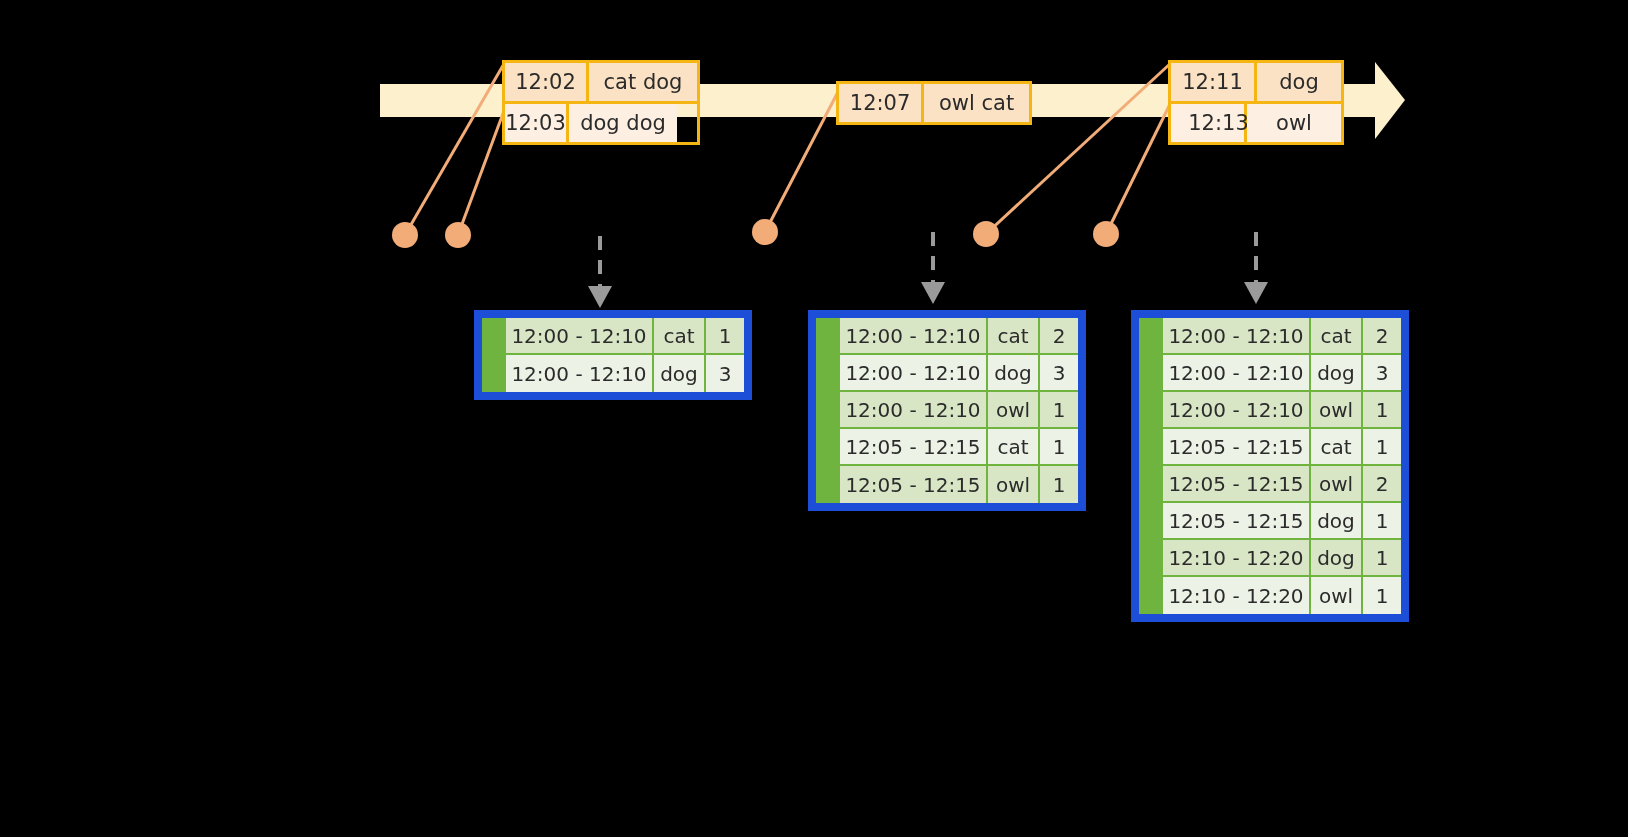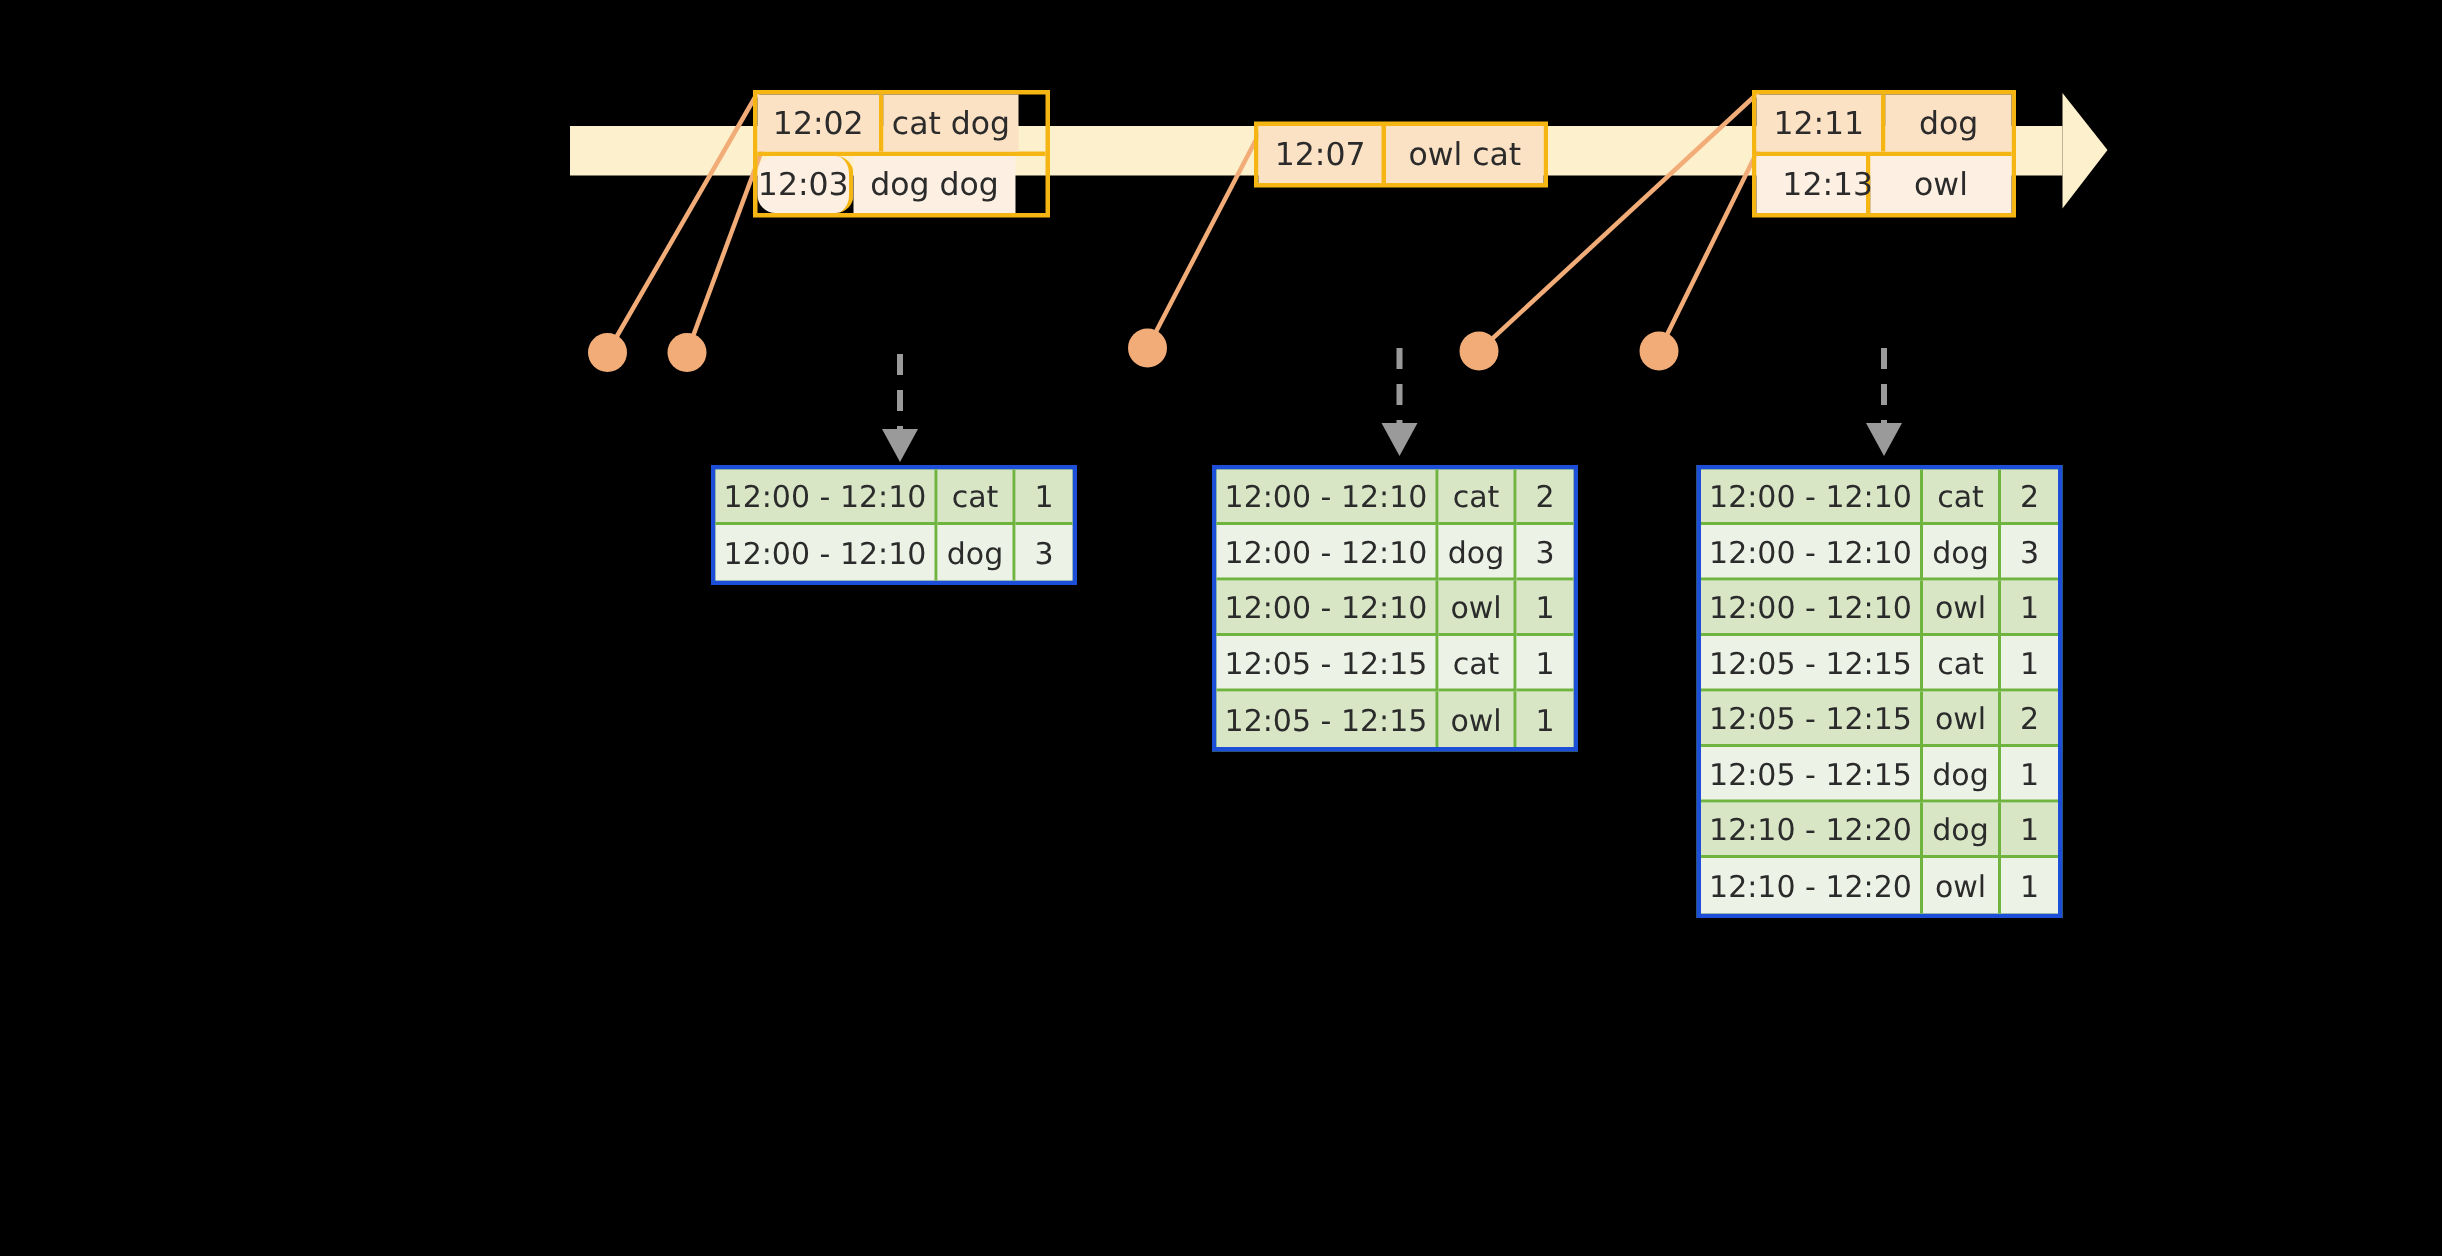--- a/index.html
+++ b/index.html
@@ -13,22 +13,22 @@
   .evtbox{position:absolute;border:3px solid #F5B513;box-sizing:border-box;}
   .evtrow{display:flex;height:38px;}
   .evtrow + .evtrow{border-top:3px solid #F5B513;}
   .evtcell{display:flex;align-items:center;justify-content:center;
            font-size:21px;color:#2b2b2b;box-sizing:border-box;}
   .evtcell.time{border-right:3px solid #F5B513;}
   .tone-a .evtcell{background:#FCE2C4;}
   .tone-b .evtcell{background:#FDF0E2;}
 
   
-  .restable{position:absolute;border:3px solid #1d4ed8;box-sizing:border-box;
-            background:#6FB43F;}
+  .restable{position:absolute;border:8px solid #1d4ed8;box-sizing:border-box;
+            background:#6FB43F;padding-left:24px;}
   .rrow{display:flex;height:37px;}
   .rcell{display:flex;align-items:center;justify-content:center;
          font-size:20px;color:#2b2b2b;box-sizing:border-box;
          border-right:2px solid #6FB43F;border-bottom:2px solid #6FB43F;}
   .rcell:last-child{border-right:none;}
   .rrow:last-child .rcell{border-bottom:none;}
   .shade-dark .rcell{background:#D8E6C6;}
   .shade-light .rcell{background:#EDF2E6;}
   .c-win{width:148px;}
   .c-key{width:52px;}
@@ -70,24 +70,24 @@
       <circle cx="458" cy="235" r="13"></circle>
       <circle cx="765" cy="232" r="13"></circle>
       <circle cx="986" cy="234" r="13"></circle>
       <circle cx="1106" cy="234" r="13"></circle>
     </g>
   </svg>
 
   <div class="evtbox" style="left:502px; top:60px; width:198px;text-align:center;">
     <div class="evtrow tone-a">
       <div class="evtcell time c-t" style="width:84px;">12:02</div>
-      <div class="evtcell" style="width:90px;">cat dog</div>
+      <div class="evtcell" style="width:108px;">cat dog</div>
     </div>
     <div class="evtrow tone-b">
-      <div class="evtcell time" style="width:64px;border-radius:12px;">12:03</div>
+      <div class="evtcell time" style="width:64px;">12:03</div>
       <div class="evtcell" style="width:108px;">dog dog</div>
     </div>
   </div>
 
   <div class="evtbox" style="left:836px; top:81px; width:196px;">
     <div class="evtrow tone-a">
       <div class="evtcell time" style="width:86px;">12:07</div>
       <div class="evtcell" style="width:106px;text-align:right;">owl cat</div>
     </div>
   </div>

